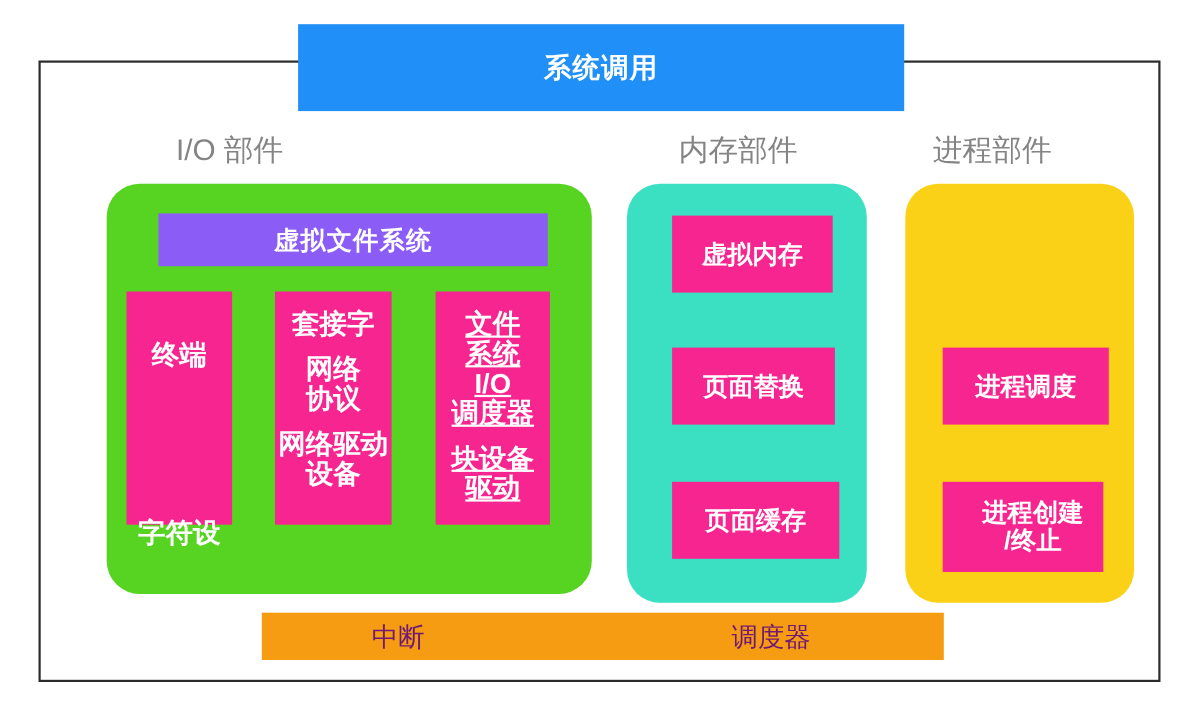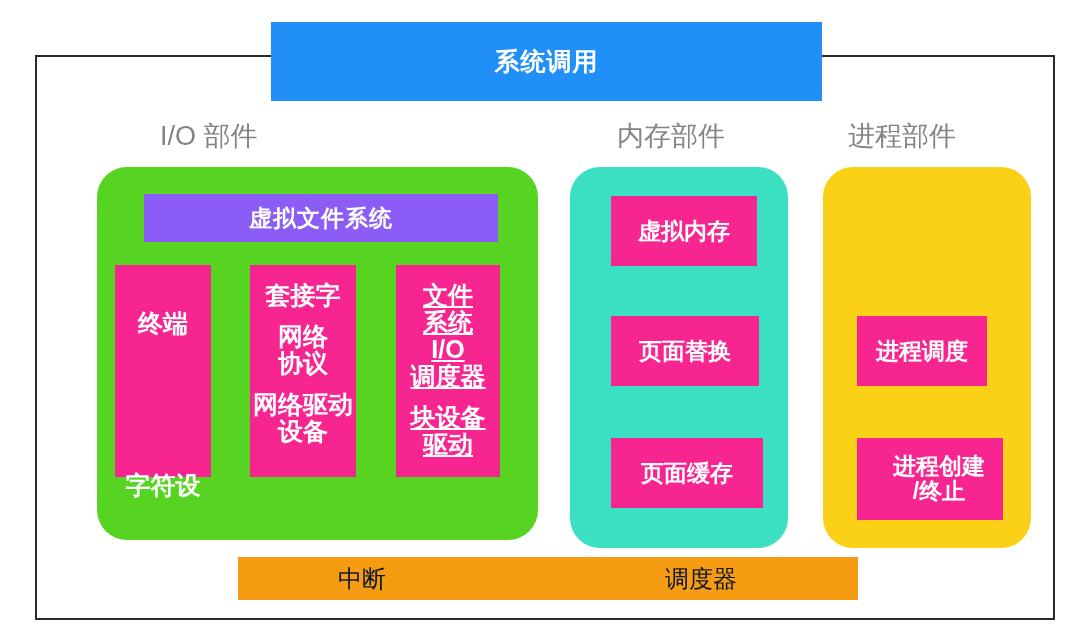--- a/index.html
+++ b/index.html
@@ -138,32 +138,32 @@
   
   .stack-box {
     font-size: 23px;
     justify-content: center;
   }
   .mem-1 { left: 611px; top: 196px; width: 146px; height: 70px; }
   .mem-2 { left: 611px; top: 316px; width: 148px; height: 70px; }
   .mem-3 { left: 611px; top: 438px; width: 152px; height: 70px; }
 
   .proc-1 { left: 857px; top: 196px; width: 146px; height: 70px; }
-  .proc-2 { left: 857px; top: 316px; width: 130px; height: 70px; }
+  .proc-2 { left: 857px; top: 316px; width: 151px; height: 70px; }
   .proc-3 { left: 857px; top: 438px; width: 146px; height: 82px; padding-left: 18px; }
 
   
   .bottom-bar {
     position: absolute;
     left: 238px;
     top: 557px;
     width: 620px;
     height: 43px;
     background: #f59c12;
-    color: #0f172a;
+    color: #701a75;
     font-size: 24px;
     font-weight: normal;
   }
   .bottom-bar .bb-label {
     position: absolute;
     top: 50%;
     transform: translateY(-50%);
     white-space: nowrap;
   }
   .bb-interrupt { left: 100px; }

